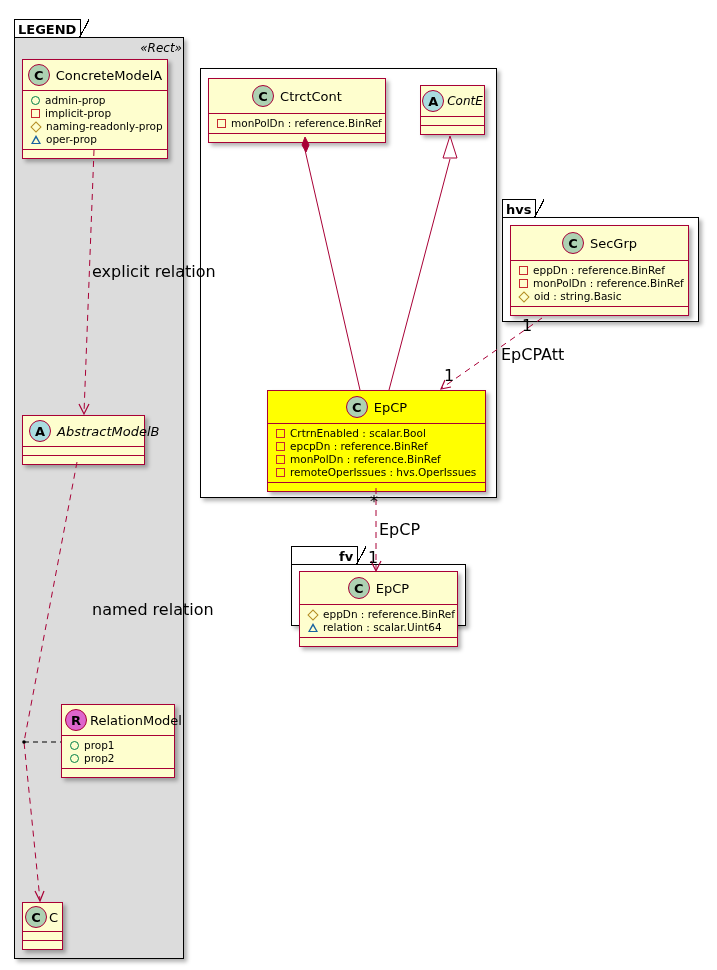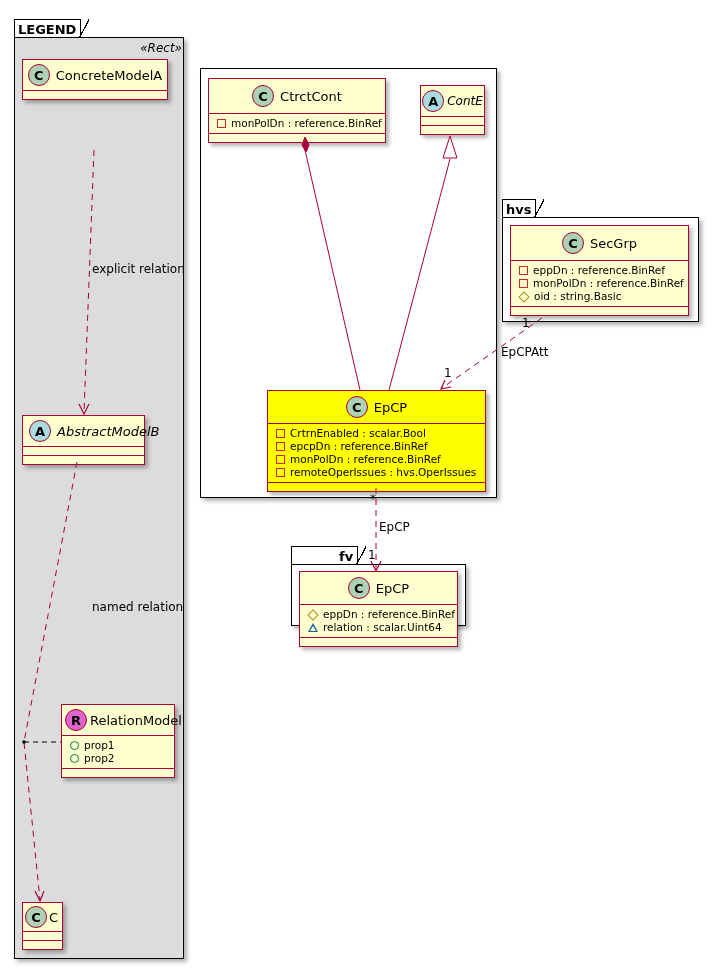--- a/index.html
+++ b/index.html
@@ -19,34 +19,52 @@
   .cls-attrs { border-top:1.5px solid #a80036; padding:3px 6px 3px 8px; }
   .cls-foot { border-top:1.5px solid #a80036; height:8px; }
   .attr { display:flex; align-items:center; gap:5px; line-height:13px; white-space:nowrap; font-size:10.5px; }
   .vis { display:inline-block; width:9px; height:9px; flex:0 0 auto; box-sizing:border-box; }
   .vis.private { border:1.2px solid #c82930; }
   .vis.public { border:1.2px solid #038048; border-radius:50%; }
   .vis.protected { width:8px; height:8px; border:1.2px solid #b38d22; transform:rotate(45deg); margin:0 1px; }
   .vis.package { width:0; height:0; border-left:5px solid transparent; border-right:5px solid transparent; border-bottom:9px solid #1963a0; position:relative; }
   .vis.package::after { content:""; position:absolute; left:-3px; top:3px; border-left:3px solid transparent; border-right:3px solid transparent; border-bottom:5px solid #fefece; }
   .stereo { position:absolute; font-style:italic; font-size:12px; z-index:2; }
-  .lbl { position:absolute; font-size:12px; z-index:4; white-space:nowrap; }
+  .lbl { position:absolute; font-size:16px; z-index:4; white-space:nowrap; }
 </style>
 </head>
 <body>
 
 <div class="pkg-tab" style="left:14px;top:19px;"><span>LEGEND</span></div>
 <div class="pkg-body" style="left:14px;top:37px;width:168px;height:920px;background:#dcdcdc;"></div>
 <div class="stereo" style="left:62px;top:41px;width:120px;text-align:right;">«Rect»</div>
 
 <div class="cls" style="left:22px;top:59px;width:144px;">
   <div class="cls-head">
       <span class="badge c">C</span>
       <span class="cls-name">ConcreteModelA</span>
     </div>
+  <div class="cls-attrs">
+    <div class="attr">
+        <span class="vis public"></span>
+        <span>admin-prop</span>
+      </div>
+    <div class="attr">
+        <span class="vis private"></span>
+        <span>implicit-prop</span>
+      </div>
+    <div class="attr">
+        <span class="vis protected"></span>
+        <span>naming-readonly-prop</span>
+      </div>
+    <div class="attr">
+        <span class="vis package"></span>
+        <span>oper-prop</span>
+      </div>
+  </div>
   <div class="cls-foot"></div>
 </div>
 
 <div class="cls" style="left:22px;top:415px;width:121px;">
   <div class="cls-head" style="justify-content:flex-start;">
       <span class="badge a">A</span>
       <span class="cls-name italic">AbstractModelB</span>
     </div>
   <div class="cls-foot"></div>
   <div class="cls-foot"></div>

